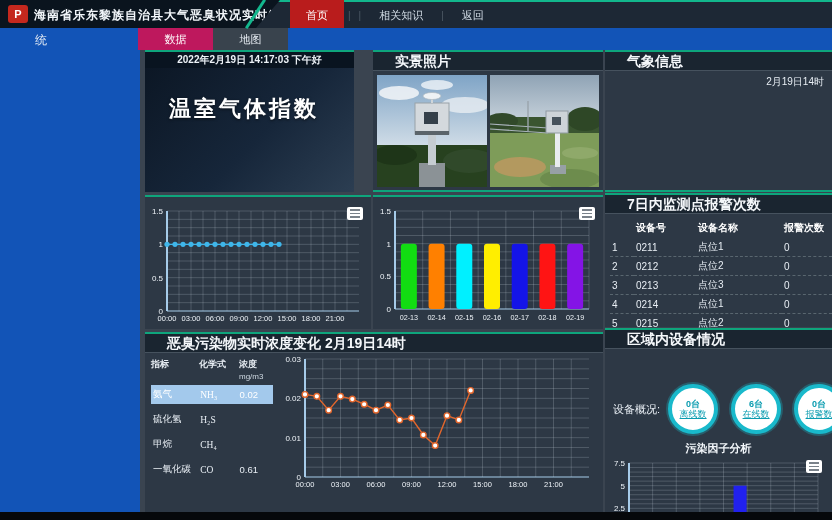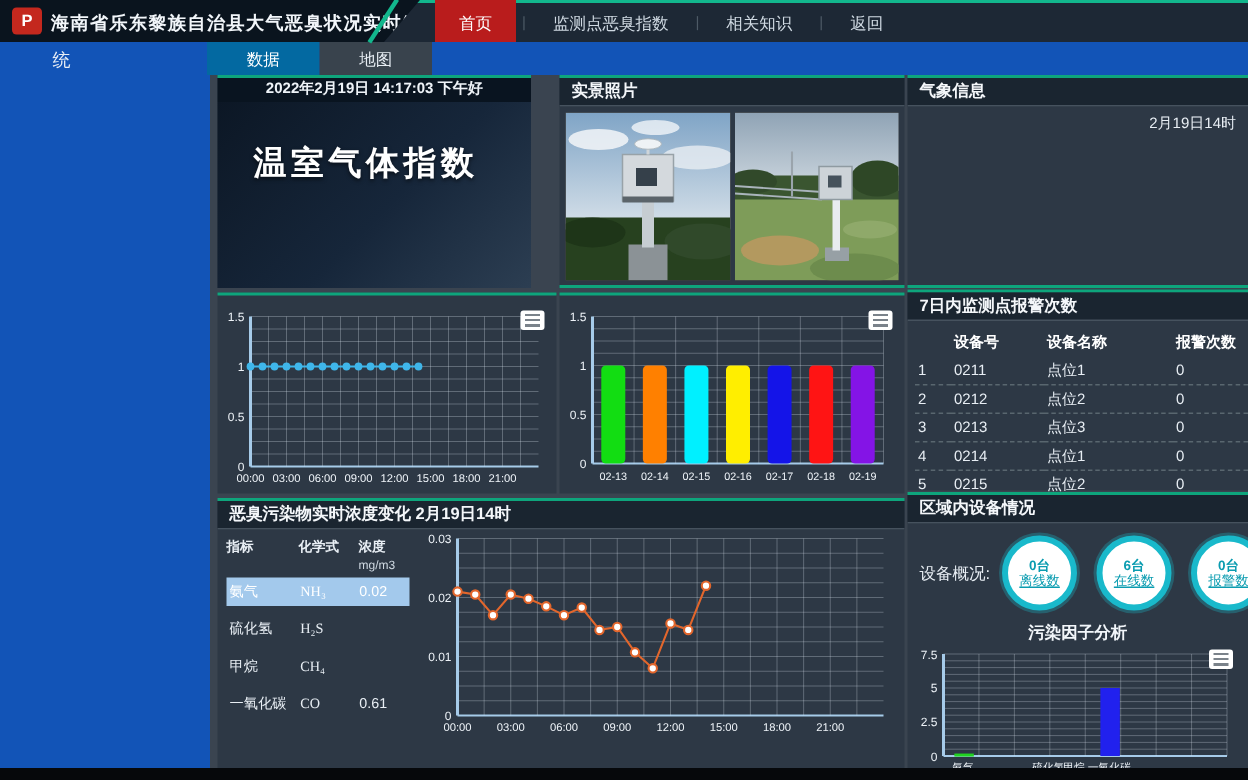--- a/index.html
+++ b/index.html
@@ -21,30 +21,30 @@
   .nav-item{color:#cfd9e2;font-size:11px;padding:3px 14px;cursor:pointer;white-space:nowrap;}
   .nav-item.active{background:#b91c1c;color:#fff;border-radius:2px;padding:16px 16px;}
   .nav-sep{color:#4d5a66;font-size:10px;margin:0 4px;}
 
   
   .subbar{position:absolute;left:0;top:28px;width:832px;height:22px;background:#1254b7;z-index:4;}
   .wrap-char{position:absolute;left:35px;top:4px;color:#e8eef5;font-size:12px;}
   .tabs{position:absolute;left:138px;top:0;height:22px;display:flex;}
   .tab{width:75px;height:22px;display:flex;align-items:center;justify-content:center;
        font-size:11px;color:#e6ecf2;background:#39434d;cursor:pointer;}
-  .tab.active{background:#0369a1;color:#fff;}
+  .tab.active{background:#be185d;color:#fff;}
 
   .sidebar{position:absolute;left:0;top:50px;width:140px;height:462px;background:#1254b7;}
   .bottombar{position:absolute;left:0;top:512px;width:832px;height:8px;background:#06080b;}
 
   .main{position:absolute;left:140px;top:50px;width:692px;height:462px;background:#3a4450;}
 
   .panel{position:absolute;background:#2d3845;border-top:2px solid #0ea57c;box-sizing:border-box;}
-  .panel-h{height:18px;background:#1a2530;color:#f4f7fa;font-size:11px;font-weight:bold;
-           line-height:18px;padding:0 8px;border-bottom:1px solid #46525e;white-space:nowrap;}
+  .panel-h{height:18px;background:#1a2530;color:#f4f7fa;font-size:14px;font-weight:bold;
+           line-height:18px;padding:0 22px;border-bottom:1px solid #46525e;white-space:nowrap;}
 
   
   .p1-date{height:16px;background:#091420;color:#eef3f8;font-size:10px;font-weight:bold;
            text-align:center;line-height:16px;}
   .p1-body{height:124px;background:linear-gradient(135deg,#0c1725 0%,#16263a 55%,#2c3e52 100%);}
   .p1-title{padding:26px 0 0 24px;color:#fff;font-size:22px;font-weight:bold;letter-spacing:3px;
             text-shadow:0 1px 3px rgba(0,0,0,.6);}
 
   
   .photos{display:flex;gap:3px;padding:4px;}
@@ -71,21 +71,21 @@
   .chart-title-row{height:18px;display:flex;align-items:center;justify-content:center;position:relative;}
   .chart-title{color:#f2f6fa;font-size:11px;font-weight:bold;}
 
   
   .menu-icon{position:absolute;width:16px;height:13px;background:#fff;border-radius:2px;cursor:pointer;
              display:flex;align-items:center;justify-content:center;}
   .menu-icon i{display:block;width:10px;height:9px;
      background:repeating-linear-gradient(#7a828a 0 1.6px,transparent 1.6px 3.6px);}
 
   
-  .dev-row{display:flex;align-items:center;padding:8px 4px 2px 8px;}
+  .dev-row{display:flex;align-items:center;padding:8px 4px 2px 8px;margin-top:27px;}
   .dev-label{color:#e8eef4;font-size:11px;margin-right:8px;white-space:nowrap;}
   .circles{display:flex;gap:13px;}
   .circle{width:42px;height:42px;border-radius:50%;background:#fff;border:4px solid #19b9cb;
           box-shadow:0 0 0 2px rgba(25,185,203,.3);display:flex;flex-direction:column;
           align-items:center;justify-content:center;}
   .circle .cnt{color:#0a9cb0;font-size:9px;font-weight:bold;line-height:10px;}
   .circle .lbl{color:#0a9cb0;font-size:9px;line-height:10px;text-decoration:underline;}
   .analysis-title{text-align:center;color:#f2f6fa;font-size:11px;font-weight:bold;margin:5px 0 2px 0;}
 
   svg text{font-family:"Liberation Sans","DejaVu Sans",sans-serif;}
@@ -95,21 +95,20 @@
 
 <div class="screen">
 
   <div class="topbar">
     <div class="logo">P</div>
     <div class="app-title">海南省乐东黎族自治县大气恶臭状况实时发布系</div>
     <div class="nav-curve"></div>
     <div class="nav-strip">
       <div class="nav-item active">首页</div>
       <span class="nav-sep">|</span>
-      <div class="nav-item">监测点恶臭指数</div>
       <span class="nav-sep">|</span>
       <div class="nav-item">相关知识</div>
       <span class="nav-sep">|</span>
       <div class="nav-item">返回</div>
     </div>
   </div>
 
   <div class="subbar">
     <div class="wrap-char">统</div>
     <div class="tabs">

